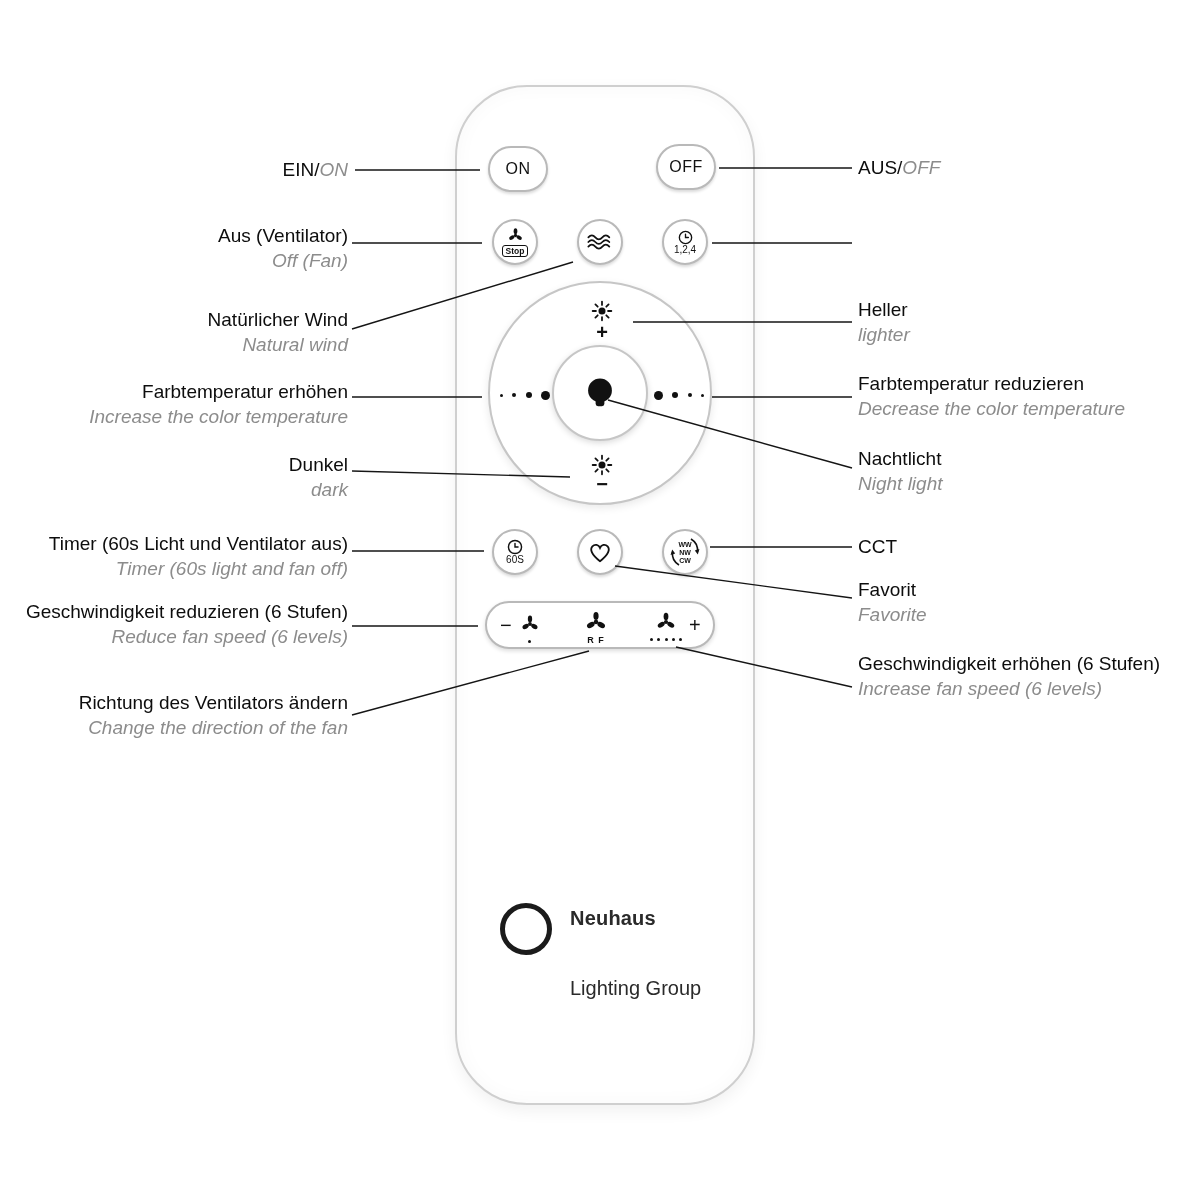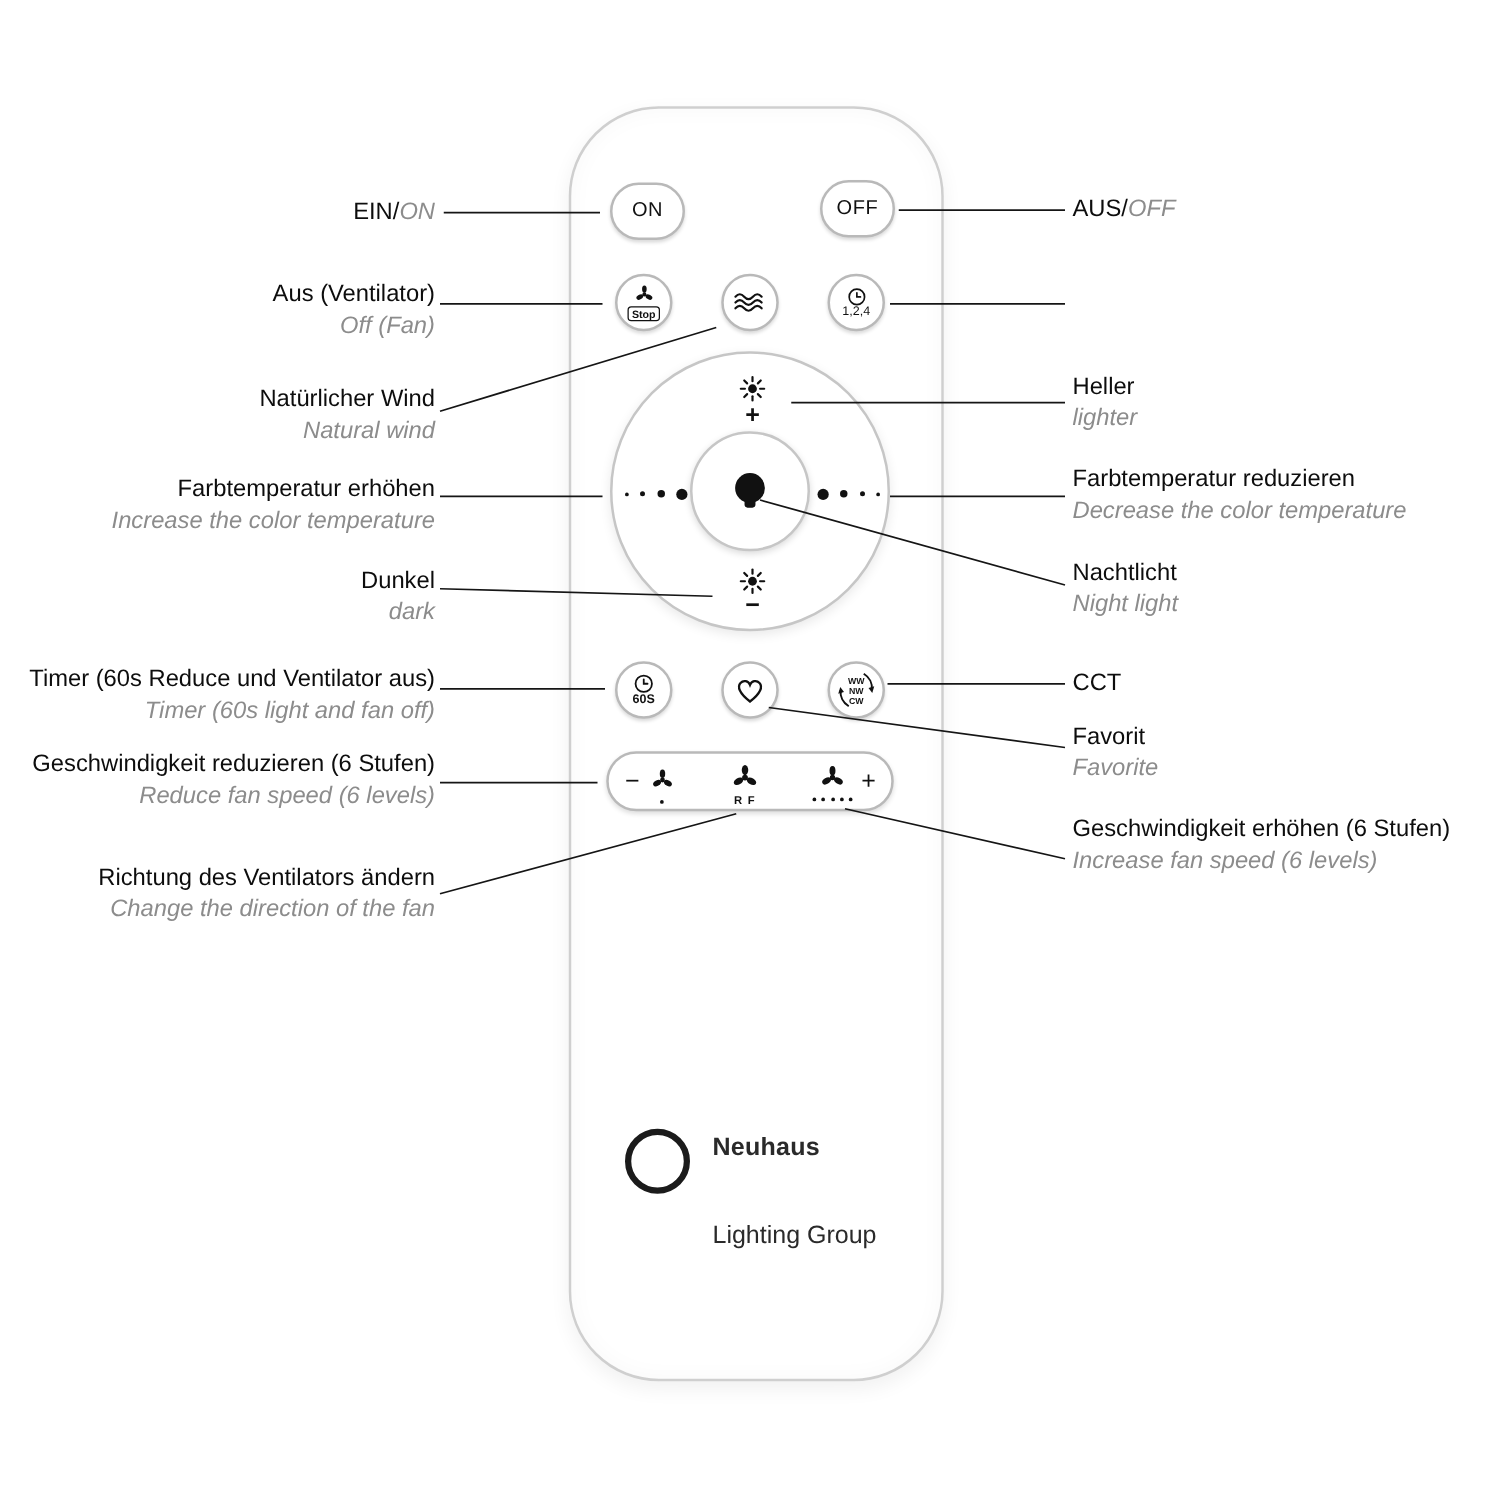--- a/index.html
+++ b/index.html
@@ -24,21 +24,21 @@
           box-shadow:0 6px 16px rgba(0,0,0,.06), inset 0 0 20px rgba(0,0,0,.03);}
 
   .btn{position:absolute;background:#fff;border:2px solid #b9b9b9;box-sizing:border-box;
        box-shadow:0 2px 3px rgba(0,0,0,.15);display:flex;flex-direction:column;
        align-items:center;justify-content:center;color:#111;}
   .pill{width:60px;height:46px;border-radius:23px;font-size:16px;letter-spacing:.5px;}
   .circle{width:46px;height:46px;border-radius:50%;}
   .btn-sub{font-size:10px;line-height:10px;color:#111;}
   .stop-tag{font-size:8.5px;font-weight:bold;border:1px solid #111;border-radius:3px;
             padding:0 3px;line-height:10px;margin-top:1px;}
-  .bold-sub{font-size:10px;font-weight:bold;line-height:11px;margin-top:-1px;}
+  .bold-sub{font-size:10px;font-weight:normal;line-height:11px;margin-top:-1px;}
 
   
   .dial{position:absolute;left:31px;top:194px;width:224px;height:224px;border-radius:50%;
         background:#fff;border:2px solid #c6c6c6;box-sizing:border-box;
         box-shadow:0 3px 9px rgba(0,0,0,.09);}
   .dial-center{position:absolute;left:62px;top:62px;width:96px;height:96px;border-radius:50%;
                background:#fff;border:2px solid #c6c6c6;box-sizing:border-box;
                box-shadow:0 2px 6px rgba(0,0,0,.15);display:flex;align-items:center;justify-content:center;}
   .sun-top{position:absolute;left:101px;top:17px;}
   .sun-bottom{position:absolute;left:101px;top:171px;}
@@ -111,21 +111,21 @@
   </div>
   <div class="label l" style="top:307px">
     <div class="de">Natürlicher Wind</div>
     <div class="en">Natural wind</div>
   </div>
   <div class="label l" style="top:452px">
     <div class="de">Dunkel</div>
     <div class="en">dark</div>
   </div>
   <div class="label l" style="top:531px">
-    <div class="de">Timer (60s Reduce und Ventilator aus)</div>
+    <div class="de">Timer (60s Licht und Ventilator aus)</div>
     <div class="en">Timer (60s light and fan off)</div>
   </div>
   <div class="label l" style="top:599px">
     <div class="de">Geschwindigkeit reduzieren (6 Stufen)</div>
     <div class="en">Reduce fan speed (6 levels)</div>
   </div>
   <div class="label l" style="top:690px">
     <div class="de">Richtung des Ventilators ändern</div>
     <div class="en">Change the direction of the fan</div>
   </div>

